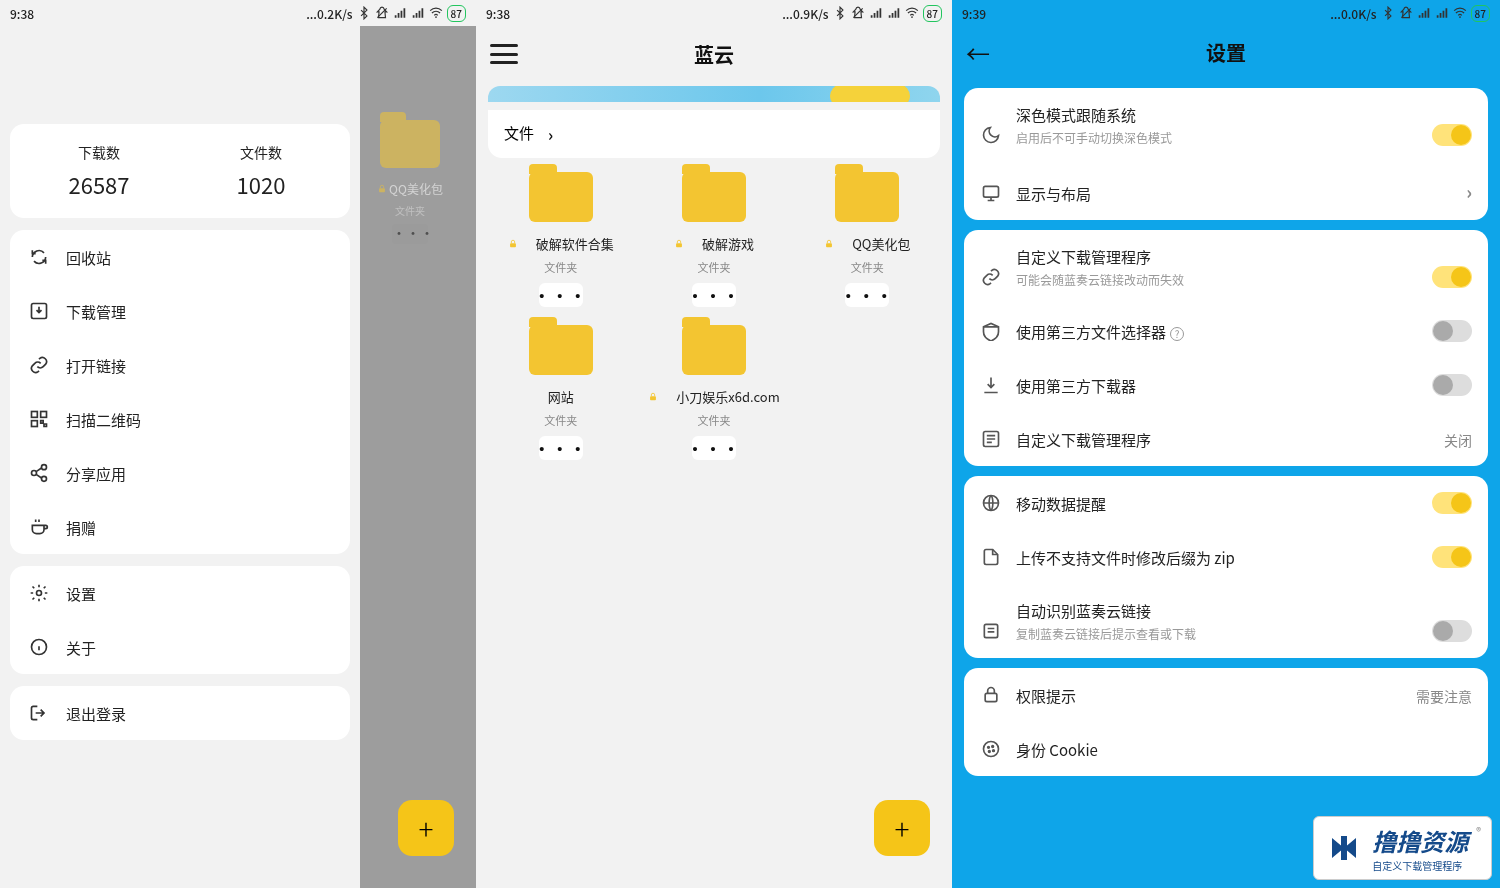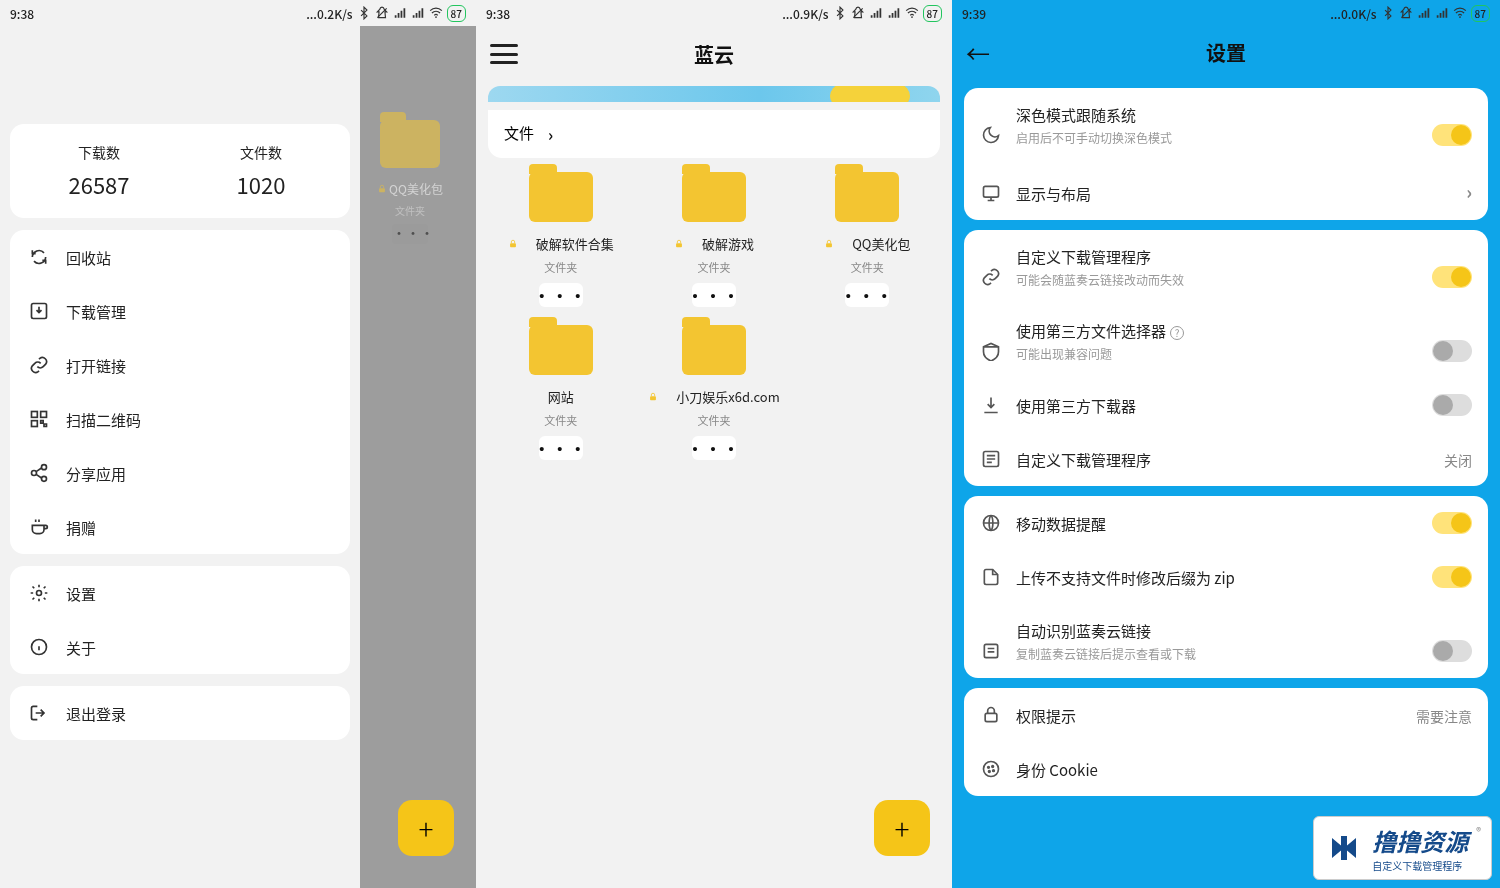--- a/index.html
+++ b/index.html
@@ -440,21 +440,20 @@
         </div>
         <div class="srow">
           <span class="ic">
             <svg viewBox="0 0 24 24">
               <path d="M3 7l9-4 9 4v6c0 5-4 9-9 11-5-2-9-6-9-11z"></path>
               <path d="M3 7h18"></path>
             </svg>
           </span>
           <div class="txt">
             <div class="title">使用第三方文件选择器<span class="help">?</span></div>
-            <div class="desc">可能出现兼容问题</div>
           </div>
           <div class="toggle off">
             <div class="knob"></div>
           </div>
         </div>
         <div class="srow">
           <span class="ic">
             <svg viewBox="0 0 24 24">
               <path d="M12 3v12m-4-4l4 4 4-4M4 21h16"></path>
             </svg>

